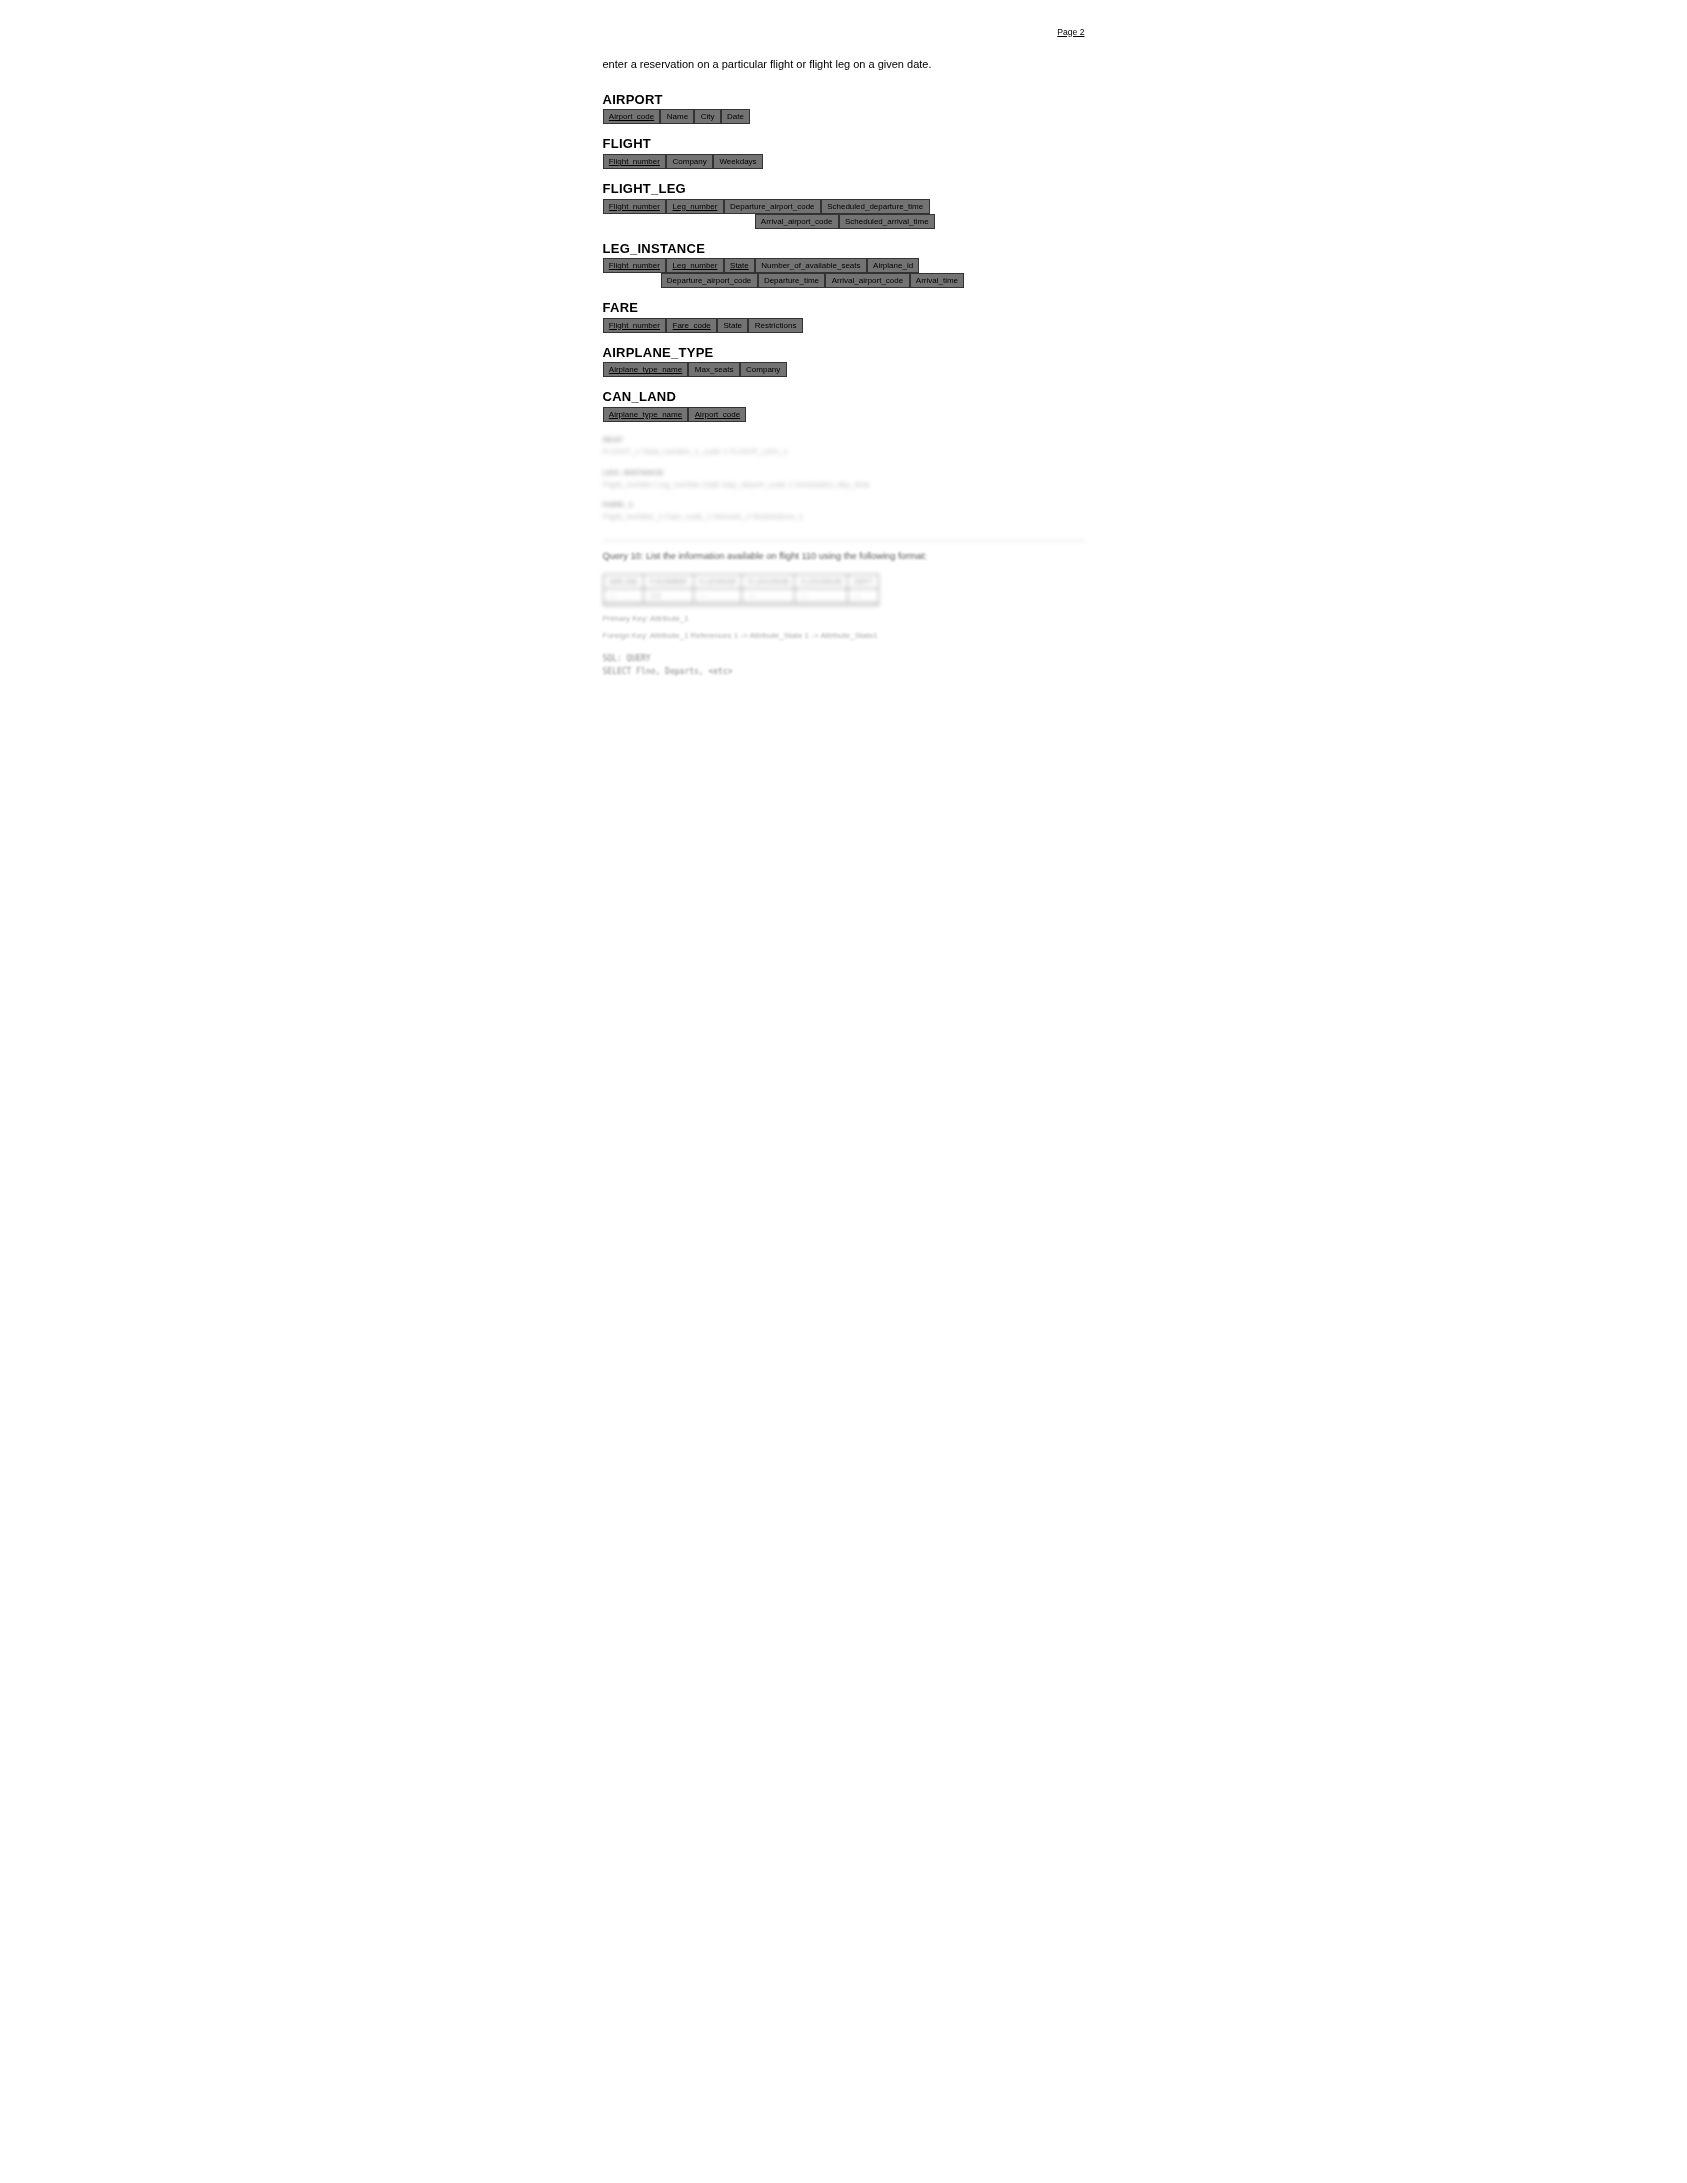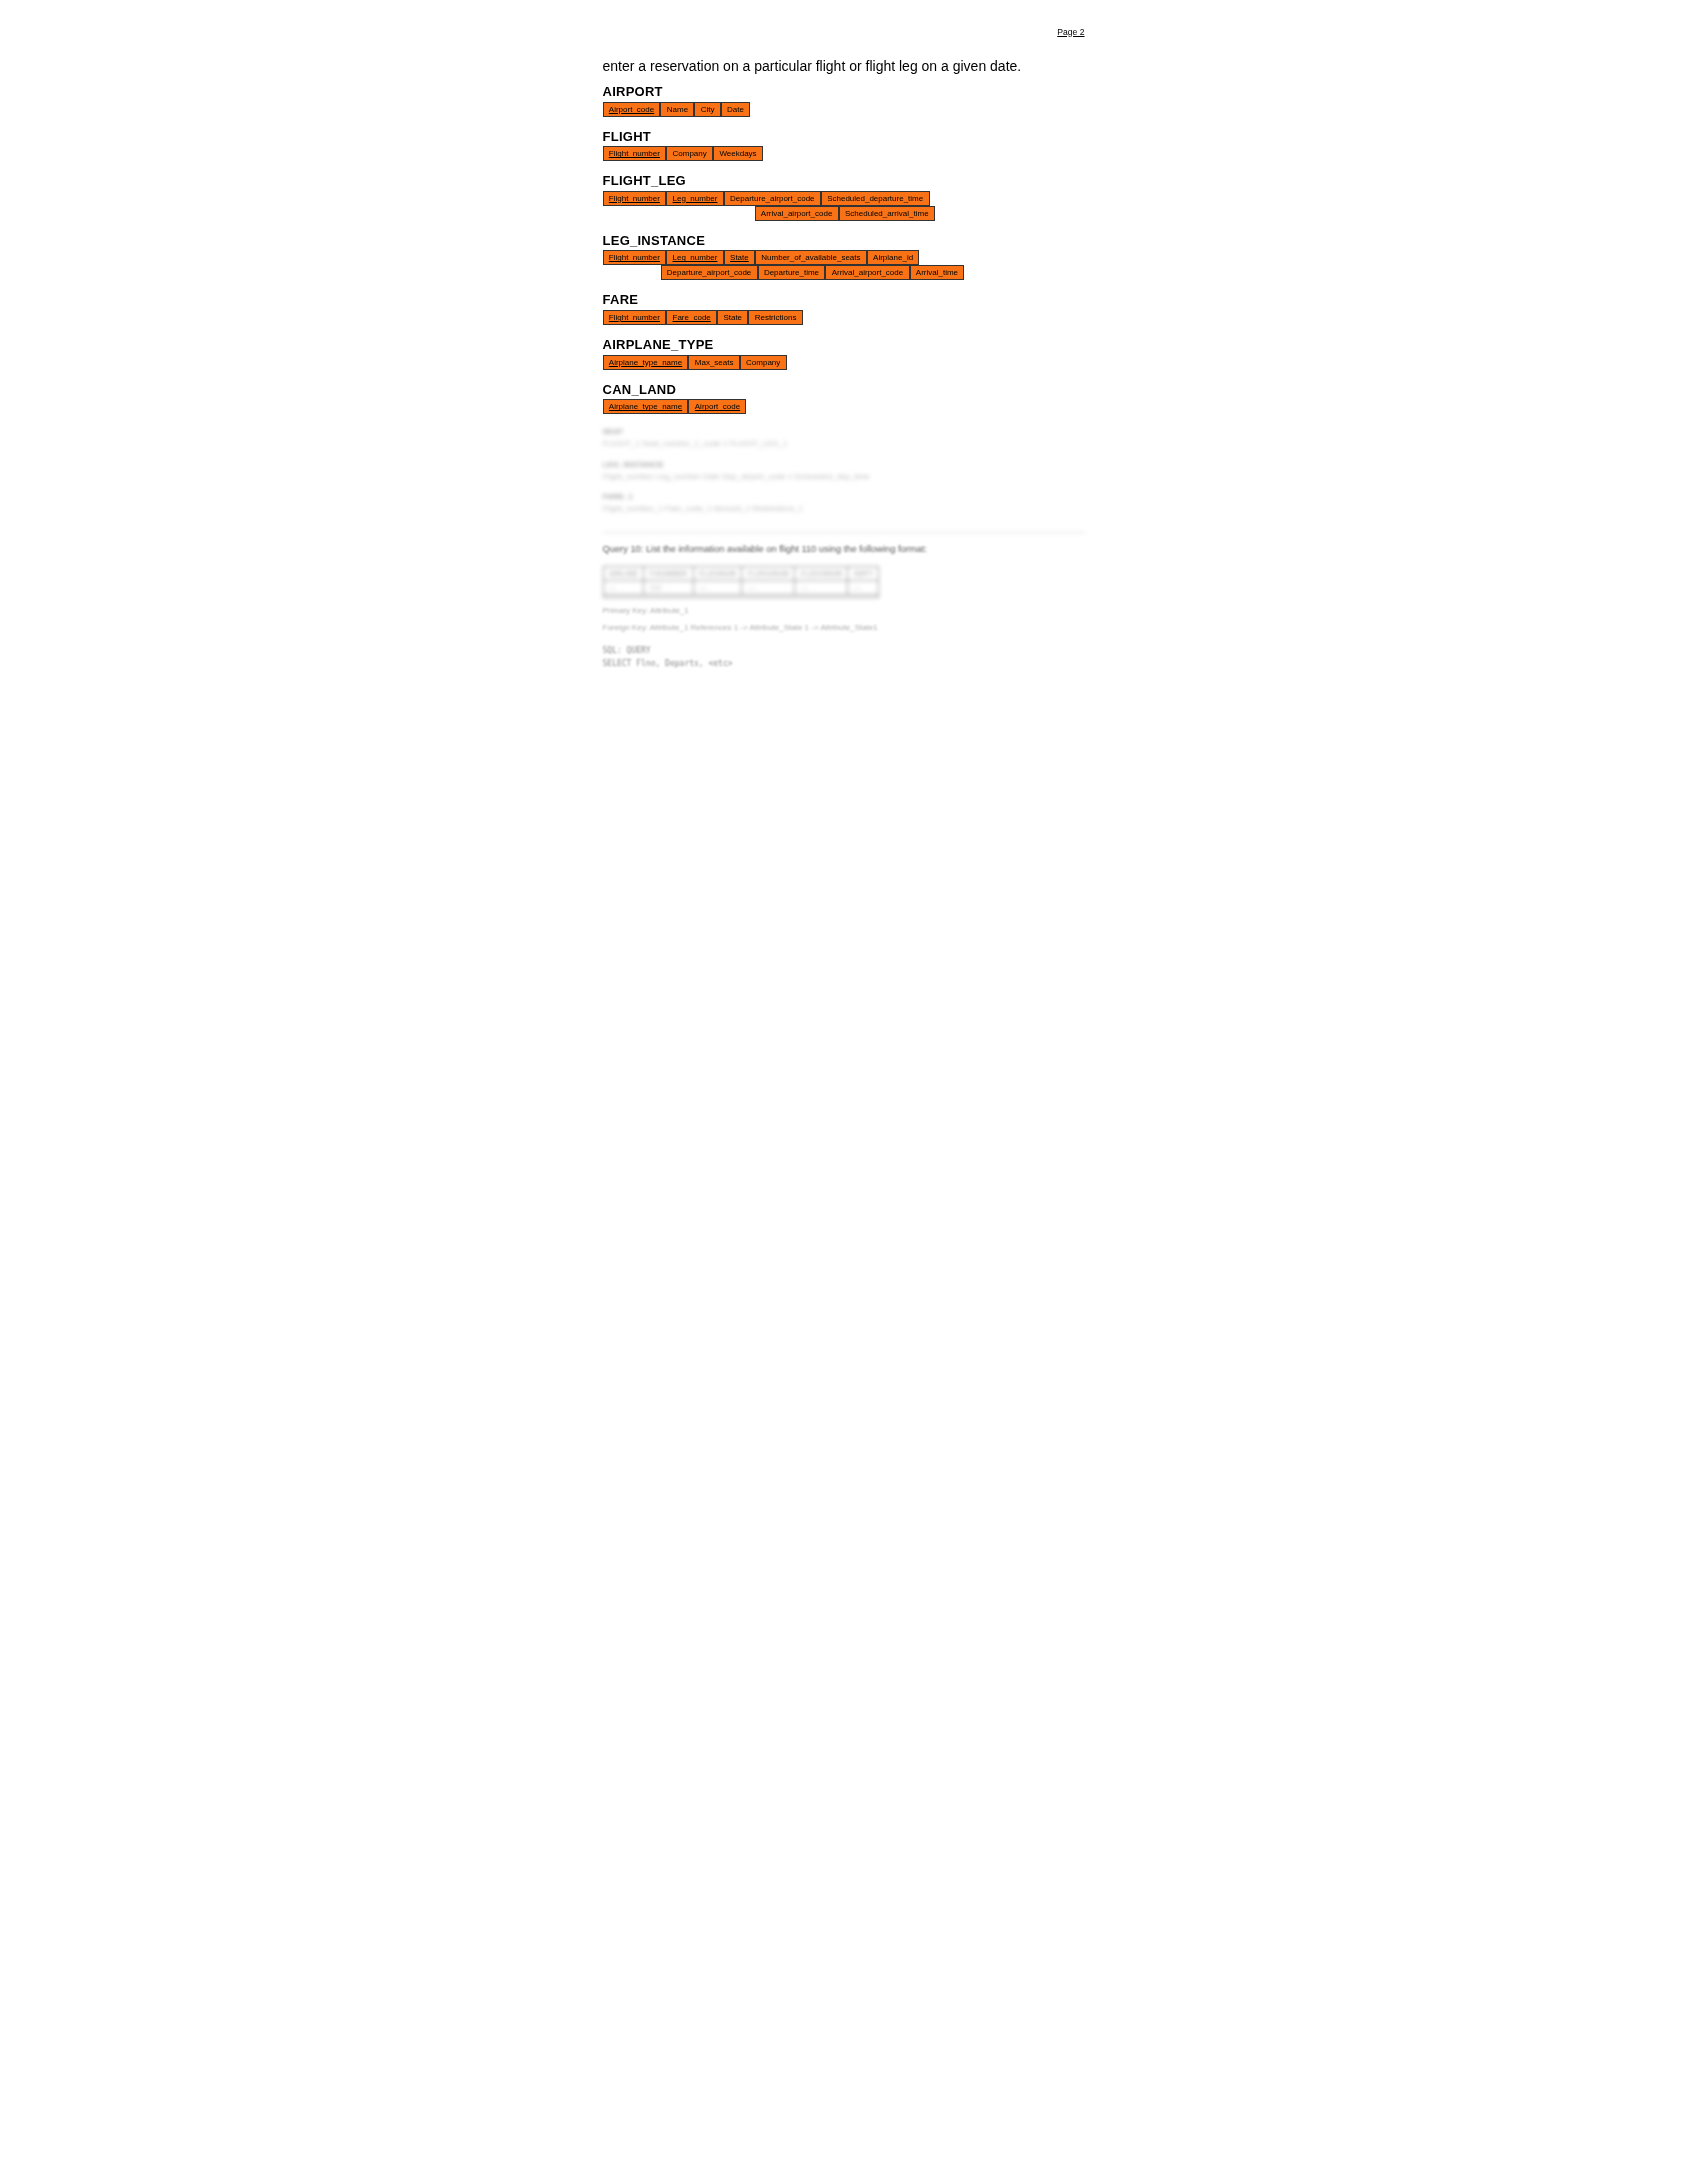--- a/index.html
+++ b/index.html
@@ -19,22 +19,22 @@
     }
 
     .page-number {
       text-align: right;
       font-size: 8.6px;
       margin-bottom: 20px;
       text-decoration: underline;
     }
 
     .intro-text {
-      font-size: 14px;
-      margin-bottom: 8px;
+      font-size: 11px;
+      margin-bottom: 20px;
       line-height: 1.4;
     }
 
     .schema-section {
       margin-bottom: 12px;
     }
 
     .schema-title {
       font-weight: bold;
       font-size: 13px;
@@ -44,21 +44,21 @@
 
     .schema-row {
       display: flex;
     }
 
     .schema-cell {
       border: 0.7px solid #333;
       padding: 2px 5.3px;
       font-size: 8px;
       white-space: nowrap;
-      background: #f97316;
+      background: #737373;
     }
 
     .schema-cell.underline {
       text-decoration: underline;
     }
 
     .schema-table-block {
       display: flex;
       flex-direction: column;
     }

